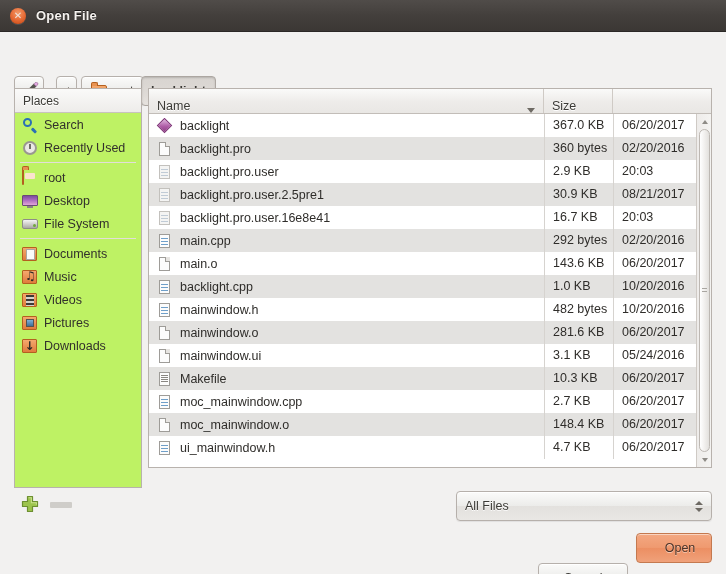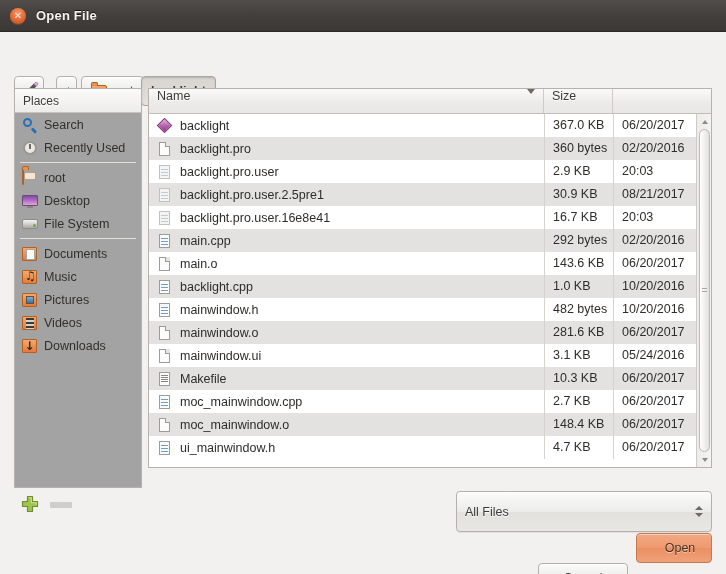--- a/index.html
+++ b/index.html
@@ -148,21 +148,21 @@
     width: 10px; height: 6px;
     background: #fbe3ce;
     border-radius: 1px;
   }
 
   
   #places {
     position: absolute;
     left: 14px; top: 88px;
     width: 128px; height: 400px;
-    background: #a3a3a3;
+    background: #bef264;
     border: 1px solid #b8b2ad;
     box-sizing: border-box;
     overflow: hidden;
   }
   #places-header {
     height: 24px;
     line-height: 24px;
     padding-left: 8px;
     font-size: 12px;
     background: linear-gradient(to bottom, #fafaf9 0%, #eeecea 100%);
@@ -398,21 +398,21 @@
   }
   #fl-header {
     display: flex;
     height: 25px;
     background: linear-gradient(to bottom, #fafaf9 0%, #eeecea 52%, #e9e7e4 100%);
     border-bottom: 1px solid #c2bdb8;
     box-sizing: border-box;
   }
   .col-head {
     display: flex;
-    align-items: flex-start;
+    align-items: flex-end;
     height: 24px;
     padding: 0 8px;
     font-size: 12.5px;
     color: #3c3b37;
     text-shadow: 0 1px 0 #ffffff;
     border-right: 1px solid #cfcac5;
     box-sizing: border-box;
     cursor: pointer;
   }
   .col-head:last-child { border-right: none; }
@@ -605,21 +605,21 @@
     left: 2px; top: 50%;
     margin-top: -3px;
     width: 5px; height: 6px;
     background: repeating-linear-gradient(to bottom, #a9a6a1 0 1px, transparent 1px 3px);
   }
 
   
   #filter-combo {
     position: absolute;
     left: 456px; top: 491px;
-    width: 256px; height: 41px;
+    width: 256px; height: 30px;
     display: flex;
     align-items: center;
     padding: 0 8px;
     box-sizing: border-box;
     font-size: 12.5px;
   }
   #filter-combo .cb-label { flex: 1; }
   #filter-combo .cb-arrows {
     display: flex;
     flex-direction: column;
@@ -728,26 +728,26 @@
 
     <div class="place-item">
       <span class="pico ico-docs"></span>
       <span class="plabel">Documents</span>
     </div>
     <div class="place-item">
       <span class="pico ico-music"></span>
       <span class="plabel">Music</span>
     </div>
     <div class="place-item">
+      <span class="pico ico-videos"></span>
+      <span class="plabel">Videos</span>
+    </div>
+    <div class="place-item">
       <span class="pico ico-pics"></span>
       <span class="plabel">Pictures</span>
-    </div>
-    <div class="place-item">
-      <span class="pico ico-videos"></span>
-      <span class="plabel">Videos</span>
     </div>
     <div class="place-item">
       <span class="pico ico-dl"></span>
       <span class="plabel">Downloads</span>
     </div>
   </div>
 
   <div id="places-actions">
     <svg id="add-bookmark" viewBox="0 0 18 18">
       <path d="M6.5 1.5 h5 v5 h5 v5 h-5 v5 h-5 v-5 h-5 v-5 h5 z" fill="#9dc44d" stroke="#6d8f31" stroke-width="1.2" stroke-linejoin="round"></path>

